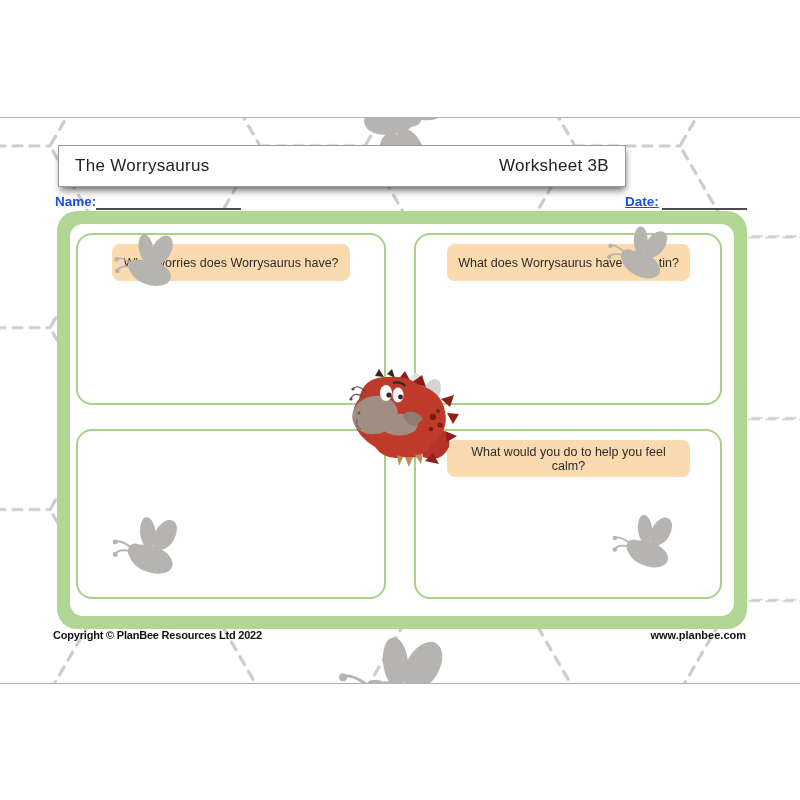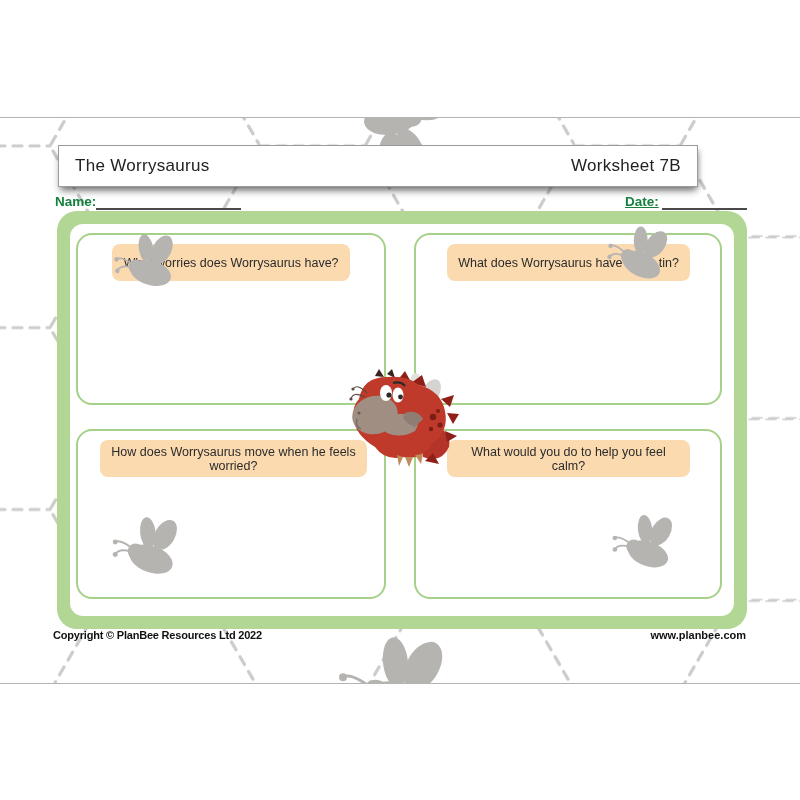--- a/index.html
+++ b/index.html
@@ -1,27 +1,27 @@
 <!DOCTYPE html>
 <html><head>
 <meta charset="utf-8">
 <style>
   html,body{margin:0;padding:0;background:#ffffff;font-family:"Liberation Sans",sans-serif;}
   .canvas{position:relative;width:800px;height:800px;background:#fff;overflow:hidden;}
   .page{position:absolute;left:0;top:117px;width:800px;height:565px;background:#fff;
         border-top:1px solid #b3b3b3;border-bottom:1px solid #b3b3b3;overflow:hidden;}
   .hexbg{position:absolute;left:0;top:0;width:800px;height:565px;}
   
-  .header{position:absolute;left:58px;top:27px;width:640px;height:42px;background:#fff;
+  .header{position:absolute;left:58px;top:27px;width:568px;height:42px;background:#fff;
           border:1px solid #9b9b9b;box-sizing:border-box;display:flex;align-items:center;
           justify-content:space-between;padding:0 16px;
           box-shadow:0 6px 7px -2px rgba(45,45,45,.55),3px 3px 5px -2px rgba(80,80,80,.35);}
   .header .title,.header .wslabel{font-size:17px;color:#222;letter-spacing:.3px;}
   
-  .fieldlabel{position:absolute;font-size:13.5px;font-weight:bold;color:#15803d;}
+  .fieldlabel{position:absolute;font-size:13.5px;font-weight:bold;color:#1d4ed8;}
   .fieldline{position:absolute;border-top:2px solid #4a4a4a;}
   
   .greenbox{position:absolute;left:57px;top:93px;width:690px;height:418px;background:#b2d694;border-radius:20px;}
   .innerwhite{position:absolute;left:13px;top:13px;right:13px;bottom:13px;background:#fff;border-radius:13px;}
   .abox{position:absolute;background:#fff;border:2.5px solid #a6d189;border-radius:16px;box-sizing:border-box;}
   .abox.tl{left:6px;top:9px;width:310px;height:172px;}
   .abox.tr{left:344px;top:9px;width:308px;height:172px;}
   .abox.bl{left:6px;top:205px;width:310px;height:170px;}
   .abox.br{left:344px;top:205px;width:308px;height:170px;}
   
@@ -67,21 +67,20 @@
       <div class="innerwhite">
         <div class="abox tl"></div>
         <div class="abox tr"></div>
         <div class="abox bl"></div>
         <div class="abox br"></div>
       </div>
     </div>
 
     <div class="banner q1">What worries does Worrysaurus have?</div>
     <div class="banner q2">What does Worrysaurus have in his tin?</div>
-    <div class="banner q3">How does Worrysaurus move when he feels worried?</div>
     <div class="banner q4">What would you do to help you feel calm?</div>
 
     <svg class="butterfly" style="left:350px;top:-32px;width:95px;height:86px;transform:rotate(150deg);" viewBox="0 0 100 90">
         <use href="#bfly-shape"></use>
       </svg>
     <svg class="butterfly" style="left:114px;top:113px;width:72px;height:65px;transform:rotate(-4deg);" viewBox="0 0 100 90">
         <use href="#bfly-shape"></use>
       </svg>
     <svg class="butterfly" style="left:607px;top:106px;width:70px;height:63px;transform:rotate(6deg);" viewBox="0 0 100 90">
         <use href="#bfly-shape"></use>
@@ -127,21 +126,21 @@
       <circle cx="8" cy="20" r="1.6" fill="#5a4a42"></circle>
       <path d="M38 52 Q52 40 68 48 Q76 54 70 62 Q56 70 42 64 Q34 58 38 52 Z" fill="#a18e83"></path>
       <path d="M60 44 Q72 40 78 50 L70 58 Q60 54 58 48 Z" fill="#8f7d73"></path>
       <path d="M52 86 L54 97 L58 88 Z" fill="#c08a5a"></path>
       <path d="M60 88 L64 98 L68 88 Z" fill="#c08a5a"></path>
       <path d="M70 86 L76 95 L78 85 Z" fill="#c08a5a"></path>
     </svg>
 
     <div class="header">
       <span class="title">The Worrysaurus</span>
-      <span class="wslabel">Worksheet 7B</span>
+      <span class="wslabel">Worksheet 3B</span>
     </div>
 
     <span class="fieldlabel" style="left:55px;top:76px;">Name:</span>
     <div class="fieldline" style="left:96px;top:90px;width:145px;"></div>
     <span class="fieldlabel" style="left:625px;top:76px;text-decoration:underline;">Date:</span>
     <div class="fieldline" style="left:662px;top:90px;width:85px;"></div>
 
     <span class="footer-left">Copyright © PlanBee Resources Ltd 2022</span>
     <span class="footer-right">www.planbee.com</span>
   </div>

